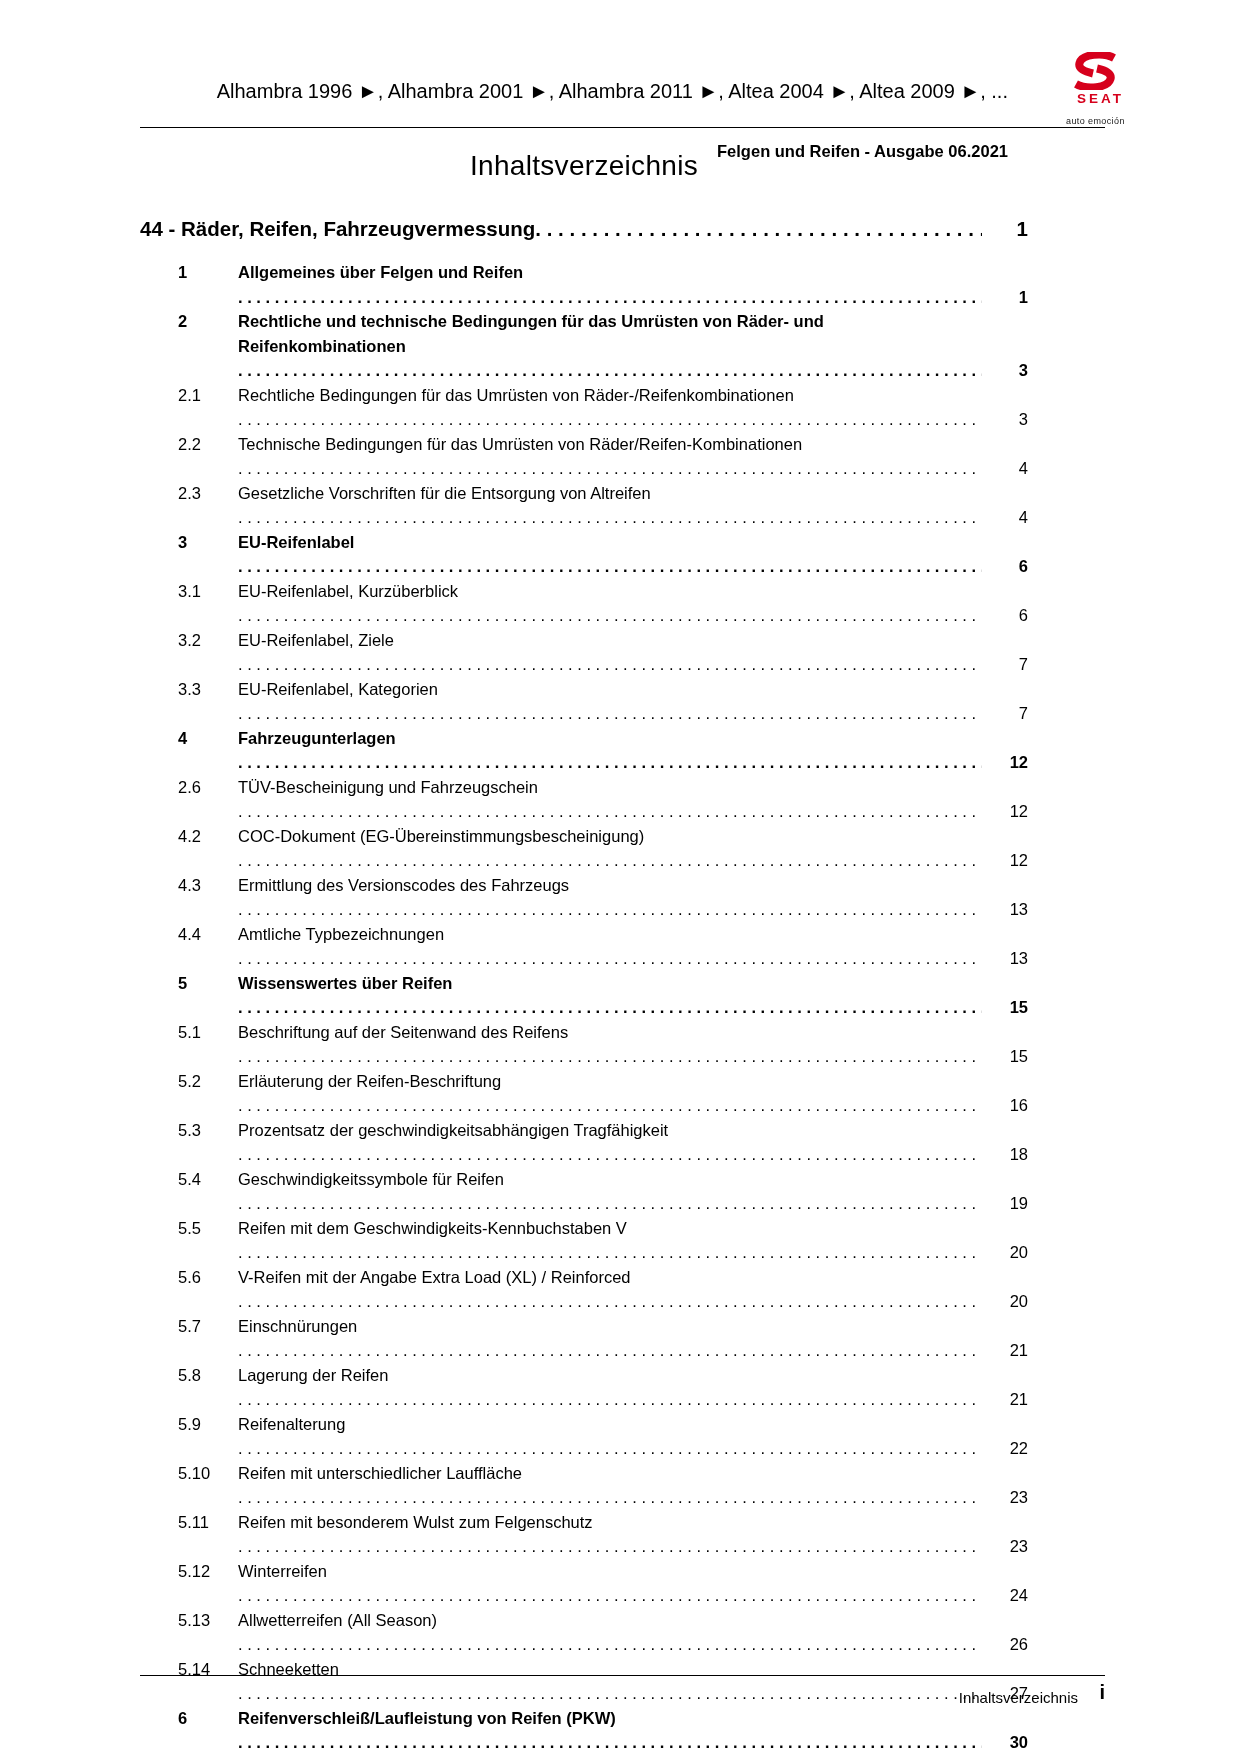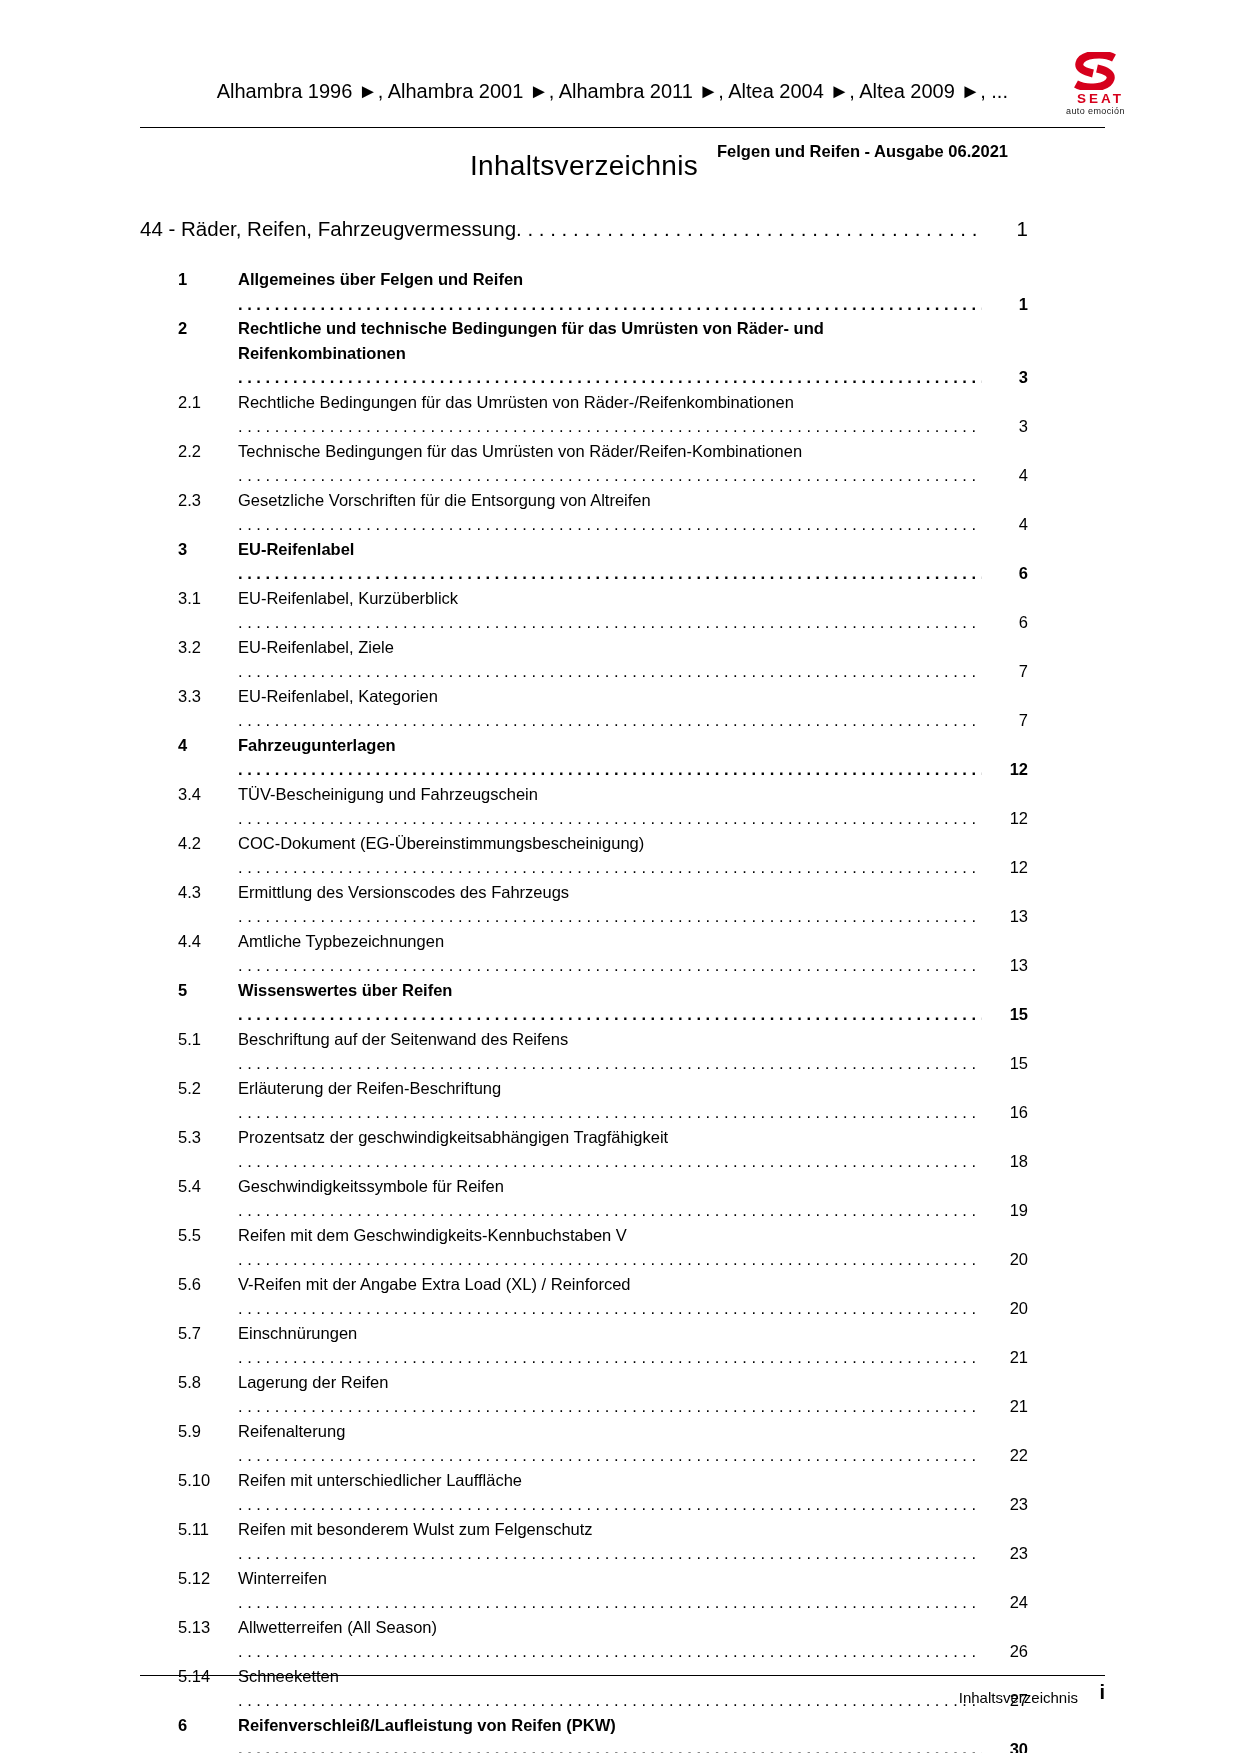--- a/index.html
+++ b/index.html
@@ -25,21 +25,21 @@
   .logo {
     position: absolute; top: 52px; right: 116px;
     width: 58px; text-align: right;
   }
   .logo svg { display: block; margin: 0 auto; }
   .logo .brand {
     color: var(--brand); font-weight: bold; font-size: 13.5px;
     letter-spacing: 3px; margin-top: 1px;
   }
   .logo .tagline {
-    font-size: 9px; color: #1a1a1a; margin-top: 0; letter-spacing: 0.4px;
+    font-size: 9px; color: #1a1a1a; margin-top: 10px; letter-spacing: 0.4px;
     white-space: nowrap;
   }
   .rule {
     position: absolute; left: 140px; width: 965px; height: 1px;
     background: #000;
   }
   .top-rule { top: 127px; }
   .bottom-rule { top: 1675px; }
 
   
@@ -48,22 +48,22 @@
   }
   h1.page-title {
     font-size: 28px; font-weight: 400; text-align: center;
     margin: 0 0 34px 0; letter-spacing: 0.3px;
   }
 
   .toc { font-size: 16.5px; line-height: 24.5px; }
 
   .chapter-row {
     display: flex; align-items: flex-end;
-    font-size: 20.5px; font-weight: normal; line-height: 25px;
-    margin-bottom: 26px;
+    font-size: 20.5px; font-weight: bold; line-height: 25px;
+    margin-bottom: 19px;
   }
   .chapter-row .t { flex: 0 0 auto; }
 
   .toc-row { display: flex; align-items: flex-start; }
   .toc-row.lvl1 { font-weight: bold; }
   .num { flex: 0 0 60px; margin-left: 38px; }
   .entry { flex: 1 1 auto; min-width: 0; overflow: hidden; padding-right: 6px; }
   .dots { white-space: nowrap; }
   .page-num { flex: 0 0 46px; text-align: right; align-self: flex-end; }
 
@@ -147,21 +147,21 @@
           <span class="num">3.3</span>
           <span class="entry"><span>EU-Reifenlabel, Kategorien</span><span class="dots"> . . . . . . . . . . . . . . . . . . . . . . . . . . . . . . . . . . . . . . . . . . . . . . . . . . . . . . . . . . . . . . . . . . . . . . . . . . . . . . . . . . . . . . . . . . . . . . . . . . . . . . . . . . . . . . . . . . . . . . . . . . . . . . . . . . . . . . . . . . . . . . . . . . . . . . . . . . . . . . . . </span></span>
           <span class="page-num">7</span>
         </div>
         <div class="toc-row lvl1">
           <span class="num">4</span>
           <span class="entry"><span>Fahrzeugunterlagen</span><span class="dots"> . . . . . . . . . . . . . . . . . . . . . . . . . . . . . . . . . . . . . . . . . . . . . . . . . . . . . . . . . . . . . . . . . . . . . . . . . . . . . . . . . . . . . . . . . . . . . . . . . . . . . . . . . . . . . . . . . . . . . . . . . . . . . . . . . . . . . . . . . . . . . . . . . . . . . . . . . . . . . . . . </span></span>
           <span class="page-num">12</span>
         </div>
         <div class="toc-row lvl2">
-          <span class="num">3.4</span>
+          <span class="num">2.6</span>
           <span class="entry"><span>TÜV-Bescheinigung und Fahrzeugschein</span><span class="dots"> . . . . . . . . . . . . . . . . . . . . . . . . . . . . . . . . . . . . . . . . . . . . . . . . . . . . . . . . . . . . . . . . . . . . . . . . . . . . . . . . . . . . . . . . . . . . . . . . . . . . . . . . . . . . . . . . . . . . . . . . . . . . . . . . . . . . . . . . . . . . . . . . . . . . . . . . . . . . . . . . </span></span>
           <span class="page-num">12</span>
         </div>
         <div class="toc-row lvl2">
           <span class="num">4.2</span>
           <span class="entry"><span>COC-Dokument (EG-Übereinstimmungsbescheinigung)</span><span class="dots"> . . . . . . . . . . . . . . . . . . . . . . . . . . . . . . . . . . . . . . . . . . . . . . . . . . . . . . . . . . . . . . . . . . . . . . . . . . . . . . . . . . . . . . . . . . . . . . . . . . . . . . . . . . . . . . . . . . . . . . . . . . . . . . . . . . . . . . . . . . . . . . . . . . . . . . . . . . . . . . . . </span></span>
           <span class="page-num">12</span>
         </div>
         <div class="toc-row lvl2">
           <span class="num">4.3</span>

